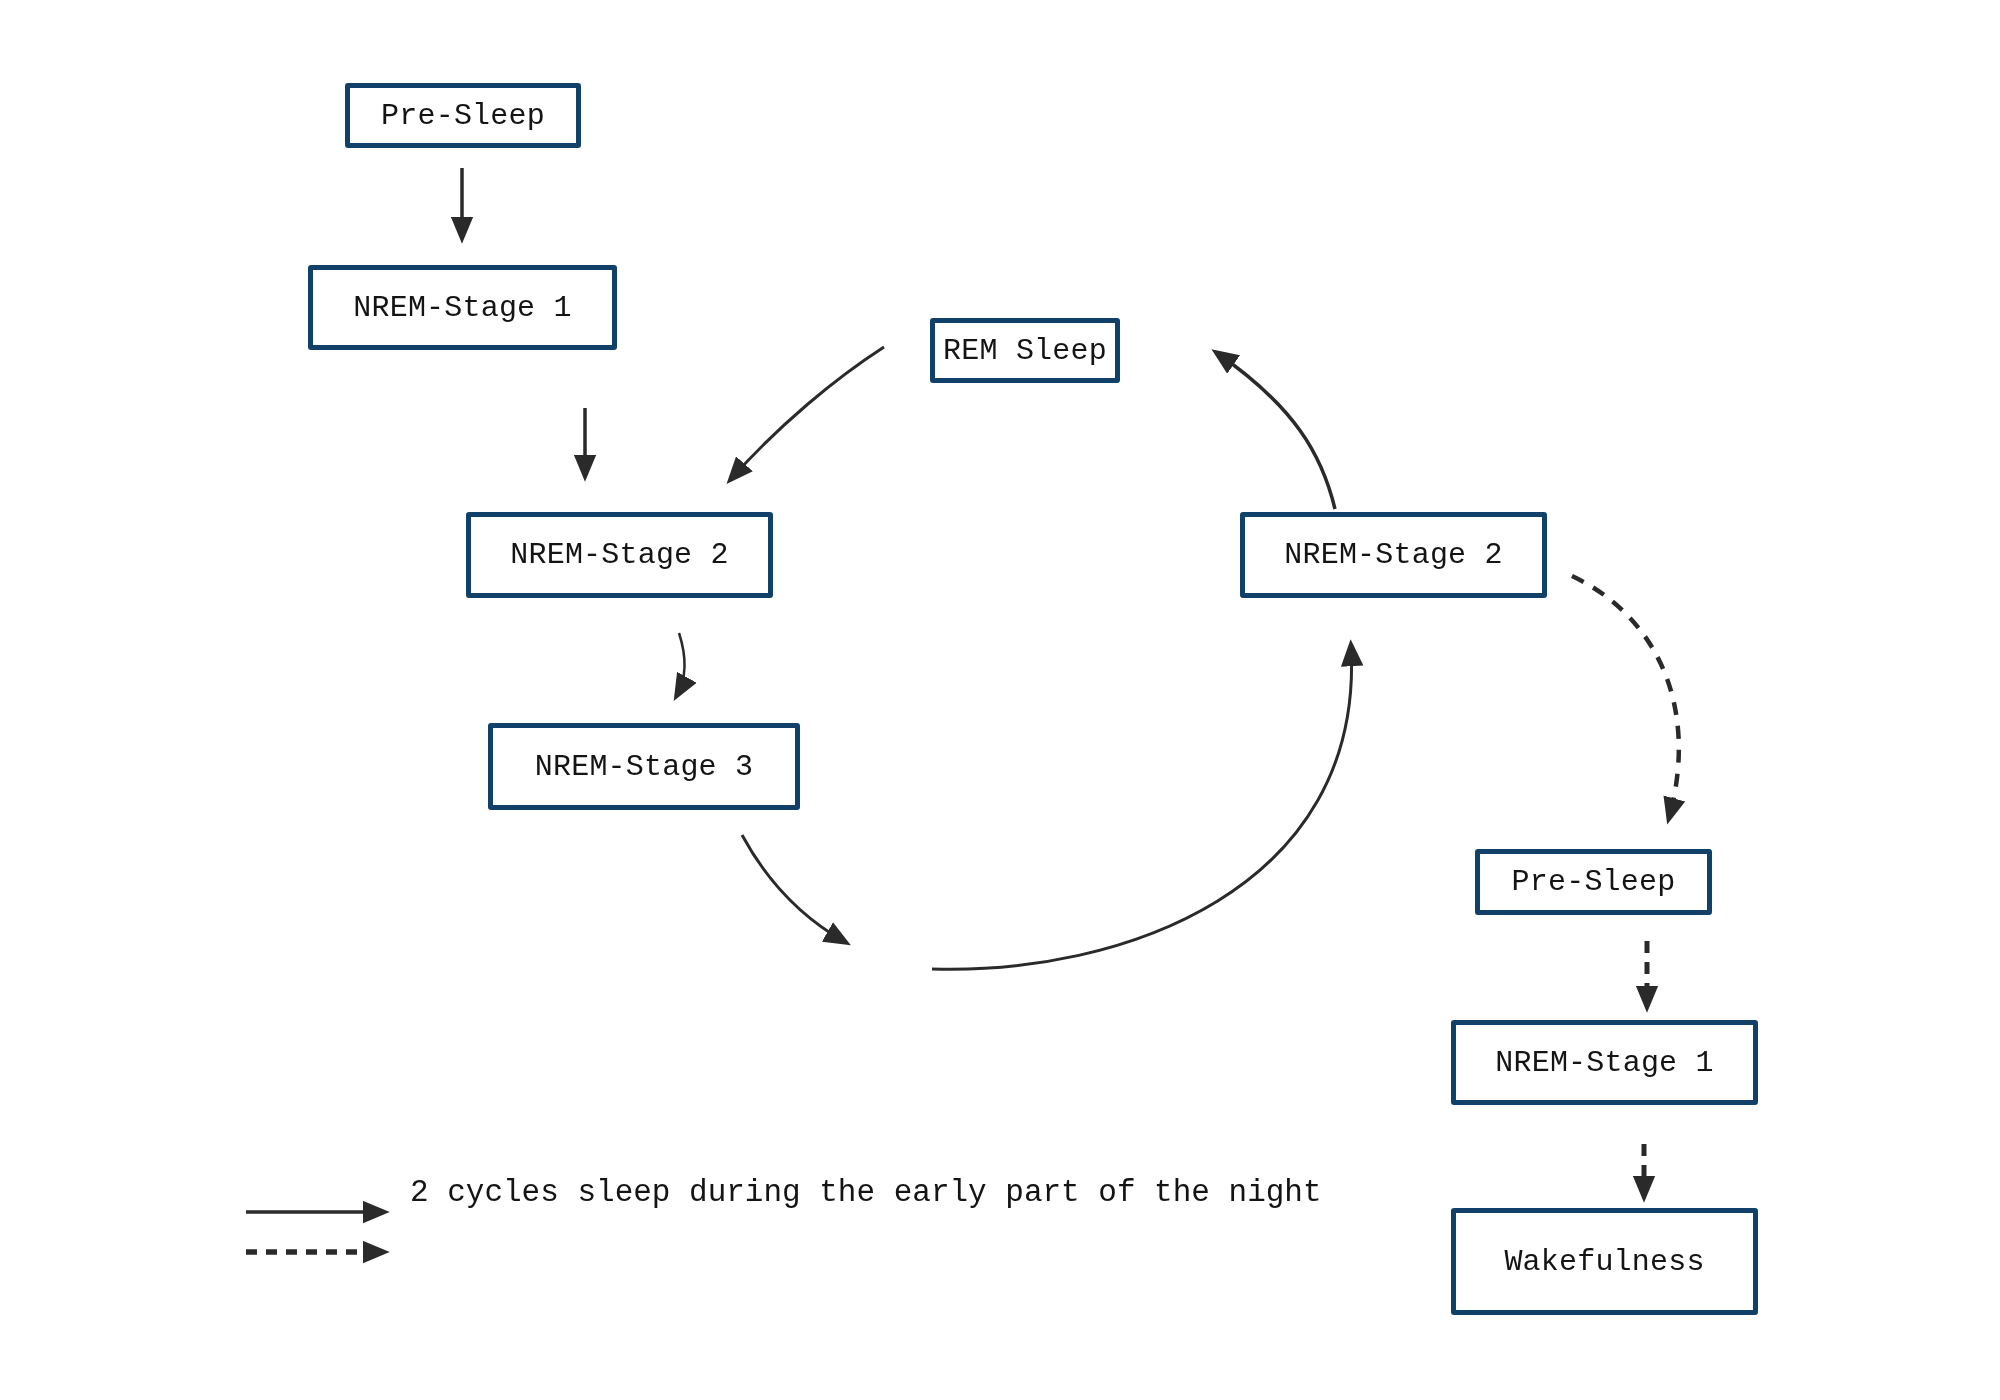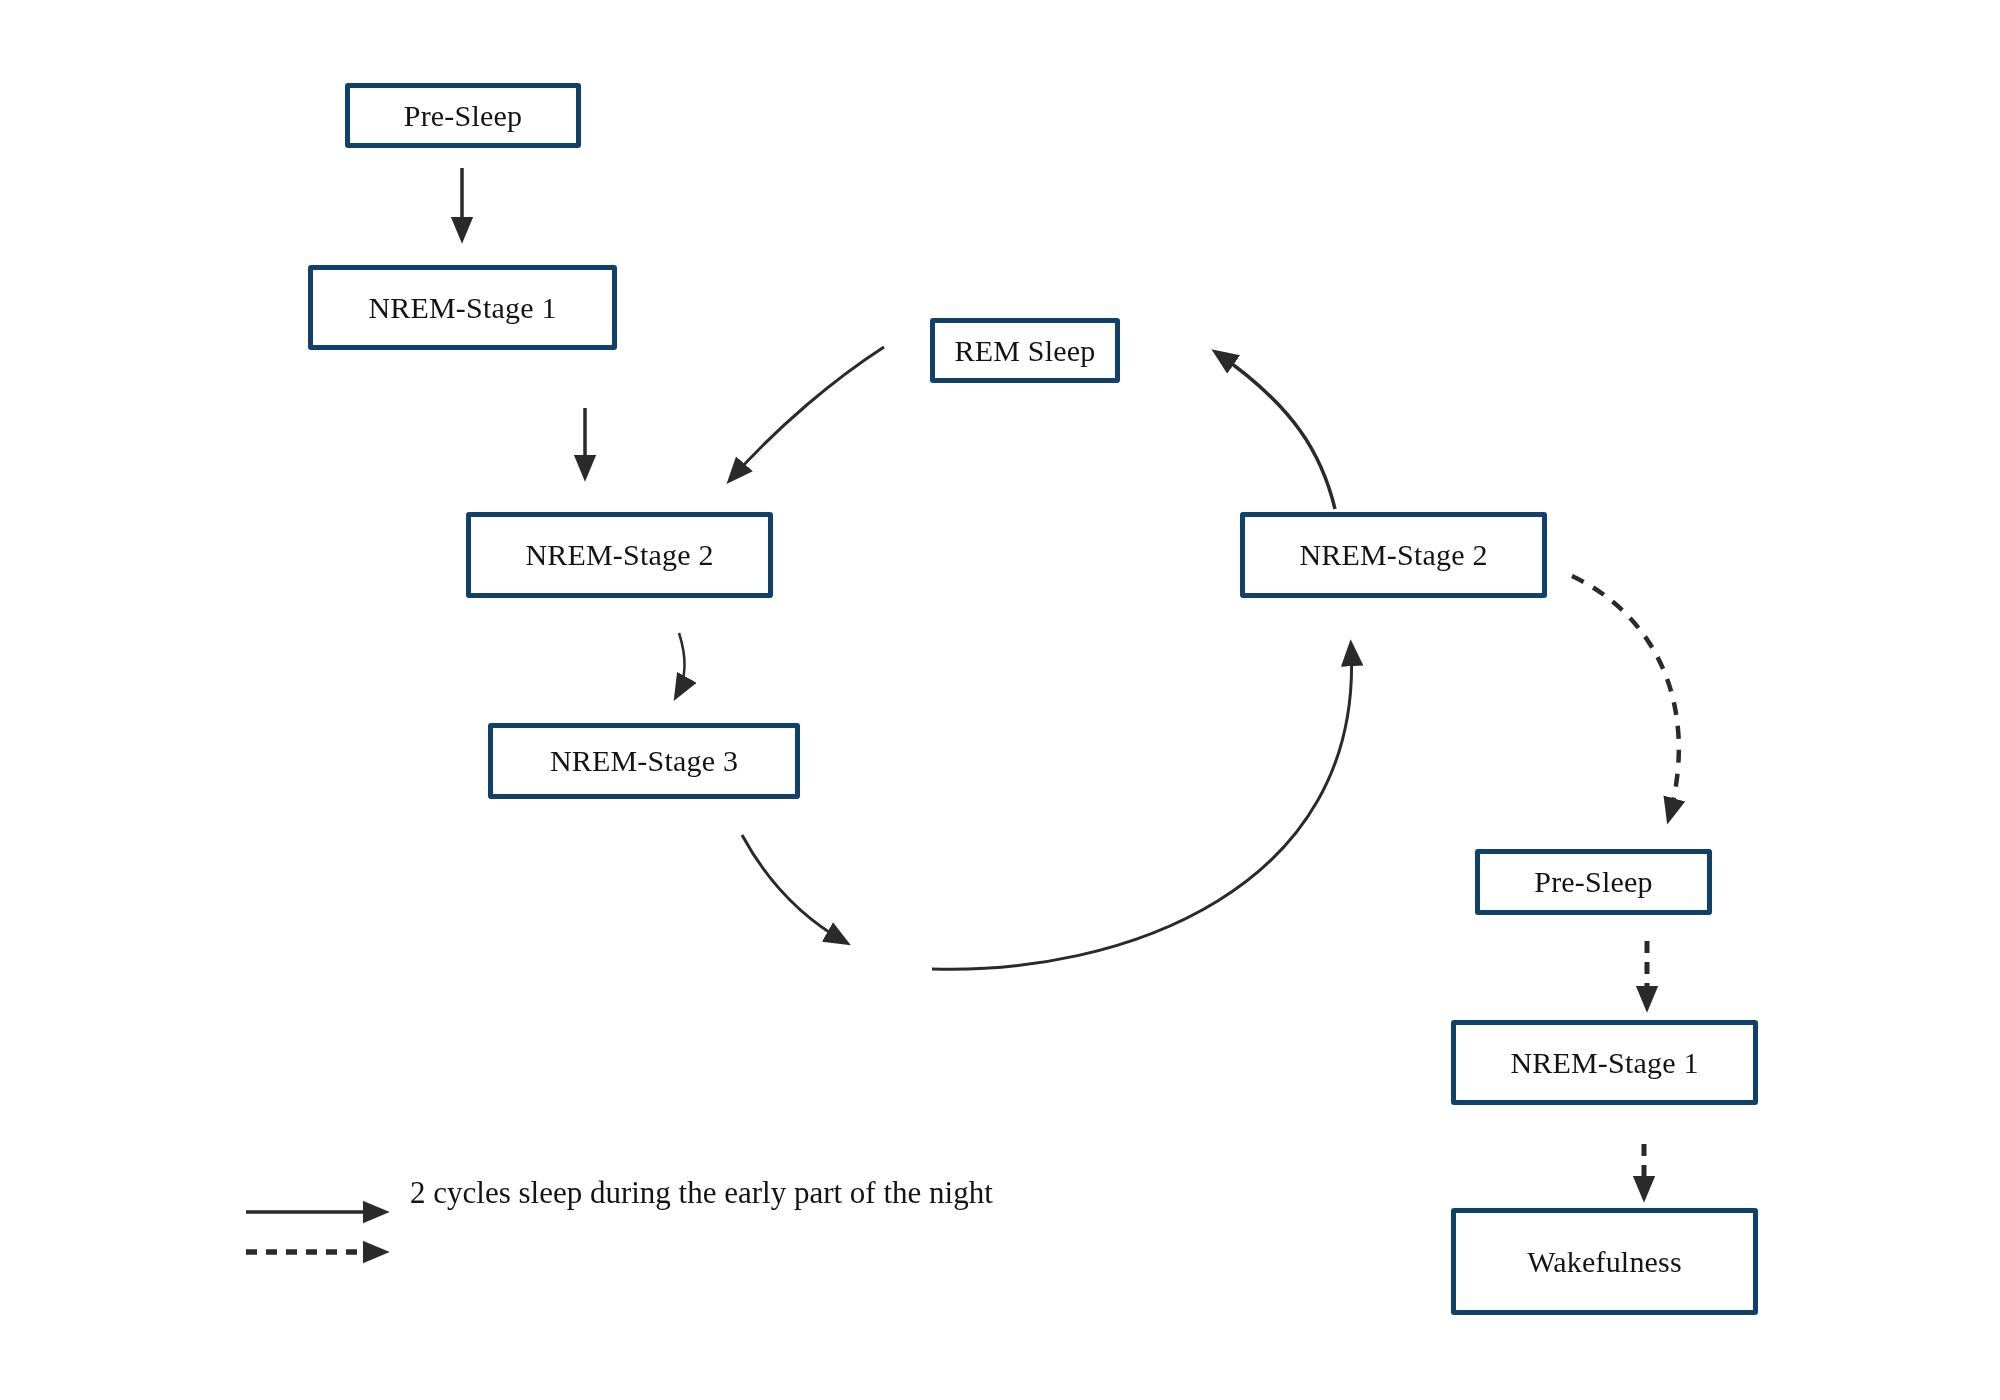--- a/index.html
+++ b/index.html
@@ -6,21 +6,21 @@
   html, body {
     margin: 0;
     padding: 0;
     background: #ffffff;
   }
   .canvas {
     position: relative;
     width: 2000px;
     height: 1400px;
     background: var(--background, #ffffff);
-    font-family: Liberation Serif, serif;
+    font-family: Liberation Mono, monospace;
     overflow: hidden;
   }
   .arrow-layer {
     position: absolute;
     left: 0;
     top: 0;
     width: 2000px;
     height: 1400px;
   }
   .arrow {
@@ -75,21 +75,21 @@
     <path class="arrow" d="M 1647 941 L 1647 1006" stroke-width="5" stroke-dasharray="12 9" marker-end="url(#head)"></path>
     <path class="arrow" d="M 1644 1144 L 1644 1196" stroke-width="5" stroke-dasharray="12 9" marker-end="url(#head)"></path>
 
     <path class="arrow" d="M 246 1212 L 383 1212" stroke-width="3.5" marker-end="url(#head)"></path>
     <path class="arrow" d="M 246 1252 L 383 1252" stroke-width="5.5" stroke-dasharray="11 9" marker-end="url(#head)"></path>
   </svg>
 
   <div class="node" style="left:345px;  top:83px;   width:236px; height:65px">Pre-Sleep</div>
   <div class="node" style="left:308px;  top:265px;  width:309px; height:85px">NREM-Stage 1</div>
   <div class="node" style="left:466px;  top:512px;  width:307px; height:86px">NREM-Stage 2</div>
-  <div class="node" style="left:488px;  top:723px;  width:312px; height:76px">NREM-Stage 3</div>
+  <div class="node" style="left:488px;  top:723px;  width:312px; height:87px">NREM-Stage 3</div>
   <div class="node" style="left:930px;  top:318px;  width:190px; height:65px">REM Sleep</div>
   <div class="node" style="left:1240px; top:512px;  width:307px; height:86px">NREM-Stage 2</div>
   <div class="node" style="left:1475px; top:849px;  width:237px; height:66px">Pre-Sleep</div>
   <div class="node" style="left:1451px; top:1020px; width:307px; height:85px">NREM-Stage 1</div>
   <div class="node" style="left:1451px; top:1208px; width:307px; height:107px">Wakefulness</div>
 
   <div class="legend-text" style="left:410px; top:1176px">2 cycles sleep during the early part of the night</div>
 
 </div>
 

